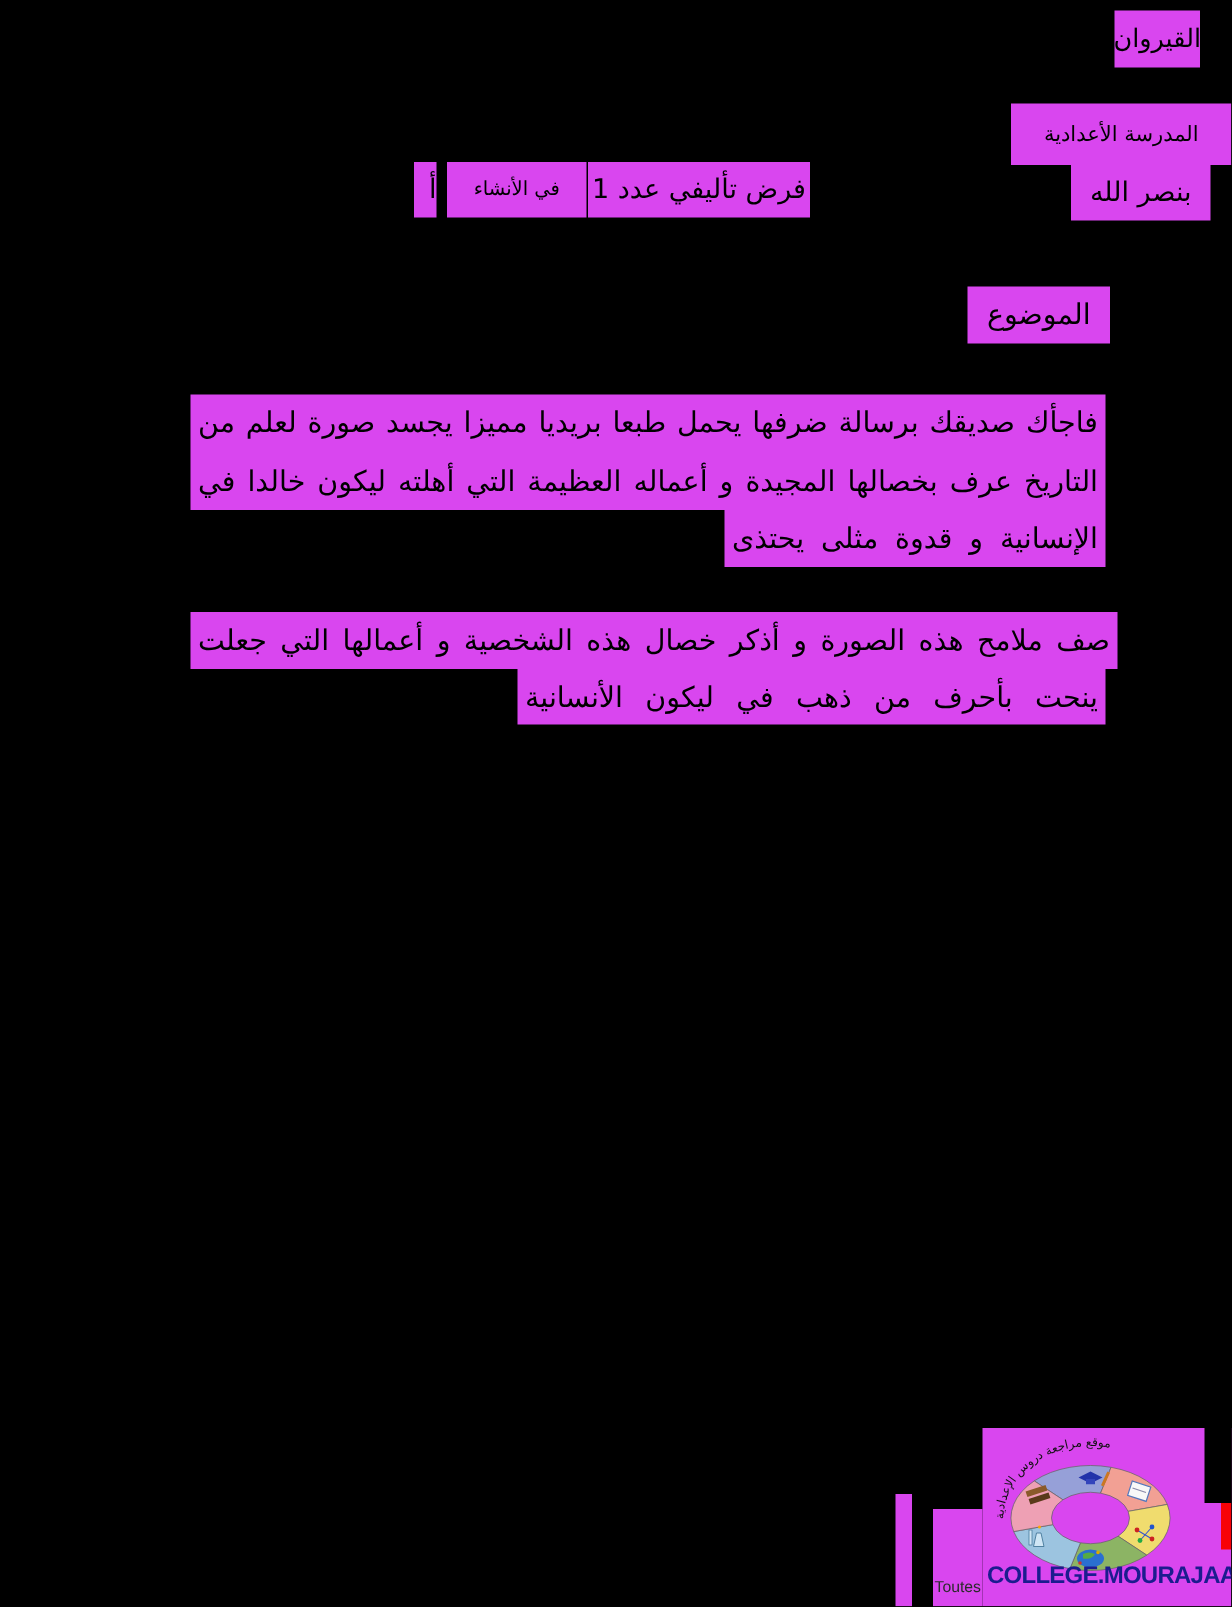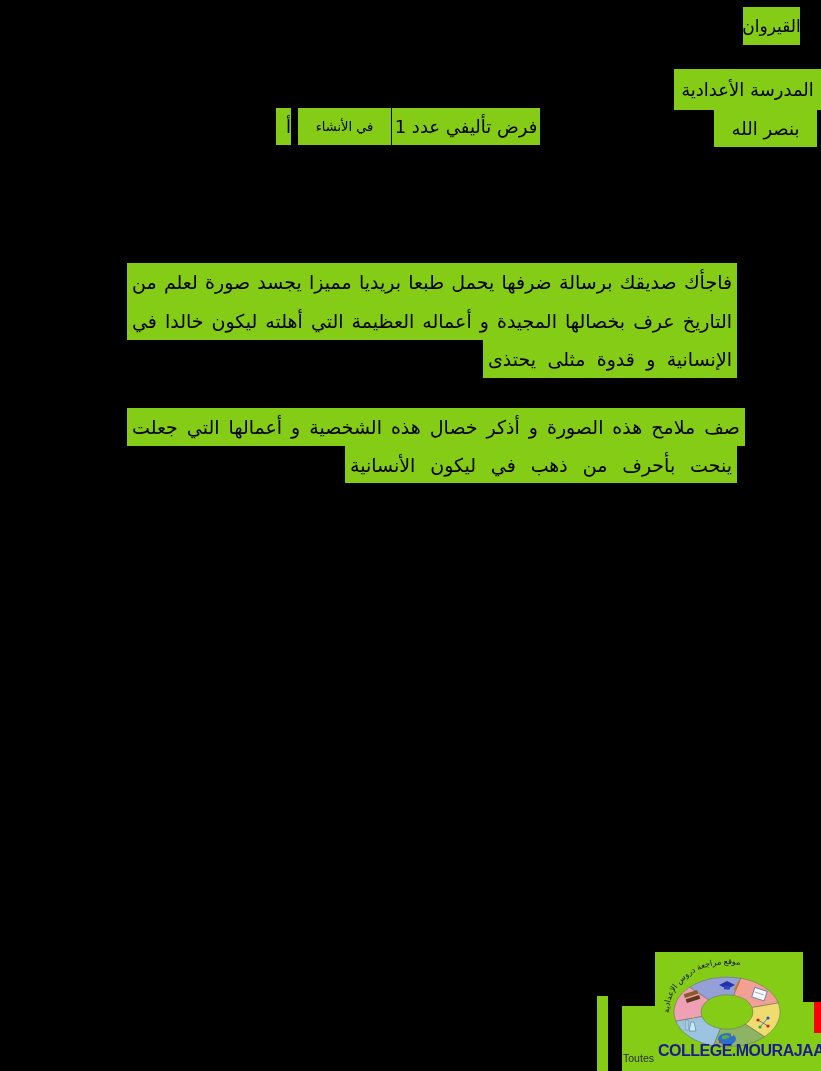--- a/index.html
+++ b/index.html
@@ -1,24 +1,24 @@
 <!DOCTYPE html>
 <html><head>
 <meta charset="utf-8">
 <style>
   html,body{margin:0;padding:0;background:#000;}
   #page{position:relative;width:821px;height:1071px;background:#000;overflow:hidden;
         font-family:"DejaVu Sans",sans-serif;}
-  .wb{position:absolute;background:#84cc16;color:#000;}
+  .wb{position:absolute;background:#d946ef;color:#000;}
   .ar{direction:rtl;font-family:"DejaVu Sans",sans-serif;color:#000;}
   .hdr{display:flex;align-items:center;justify-content:center;overflow:hidden;}
 
   .box-city{left:743px;top:7px;width:57px;height:38px;font-size:17px;}
-  .box-school1{left:674px;top:69px;width:147px;height:41px;font-size:18px;}
-  .box-school2{left:714px;top:110px;width:103px;height:37px;font-size:18px;}
+  .box-school1{left:674px;top:69px;width:147px;height:41px;font-size:14px;}
+  .box-school2{left:714px;top:110px;width:93px;height:37px;font-size:18px;}
   .box-frag{left:276px;top:108px;width:15px;height:37px;font-size:18px;justify-content:flex-start;}
   .box-subject{left:298px;top:108px;width:93px;height:37px;font-size:13px;}
   .box-exam{left:392px;top:108px;width:148px;height:37px;font-size:18px;}
   .box-topic{left:645px;top:191px;width:95px;height:38px;font-size:19px;}
 
   .pline{font-size:19px;line-height:38px;padding:0 5px;box-sizing:border-box;
          white-space:nowrap;overflow:hidden;}
   .pjust{white-space:normal;text-align:justify;text-align-last:justify;}
   .p1l1{left:127px;top:263px;width:610px;height:39px;}
   .p1l2{left:127px;top:302px;width:610px;height:38px;}
@@ -45,20 +45,21 @@
 <div id="page">
 
   <div class="wb ar hdr box-city">القيروان</div>
   <div class="wb ar hdr box-school1">المدرسة الأعدادية</div>
   <div class="wb ar hdr box-school2">بنصر الله</div>
 
   <div class="wb ar hdr box-frag">أ</div>
   <div class="wb ar hdr box-subject">في الأنشاء</div>
   <div class="wb ar hdr box-exam">فرض تأليفي عدد 1</div>
 
+  <div class="wb ar hdr box-topic">الموضوع</div>
 
   <div class="wb ar pline pjust p1l1">فاجأك صديقك برسالة ضرفها يحمل طبعا بريديا مميزا يجسد صورة لعلم من أعلام</div>
   <div class="wb ar pline pjust p1l2">التاريخ عرف بخصالها المجيدة و أعماله العظيمة التي أهلته ليكون خالدا في ذاكرة</div>
   <div class="wb ar pline pjust p1l3">الإنسانية و قدوة مثلى يحتذى بها</div>
 
   <div class="wb ar pline pjust p2l1">صف ملامح هذه الصورة و أذكر خصال هذه الشخصية و أعمالها التي جعلت أسمه</div>
   <div class="wb ar pline pjust p2l2">ينحت بأحرف من ذهب في ليكون الأنسانية</div>
 
   <div class="wb white-sliver"></div>
   <div class="wb toutes-box">

